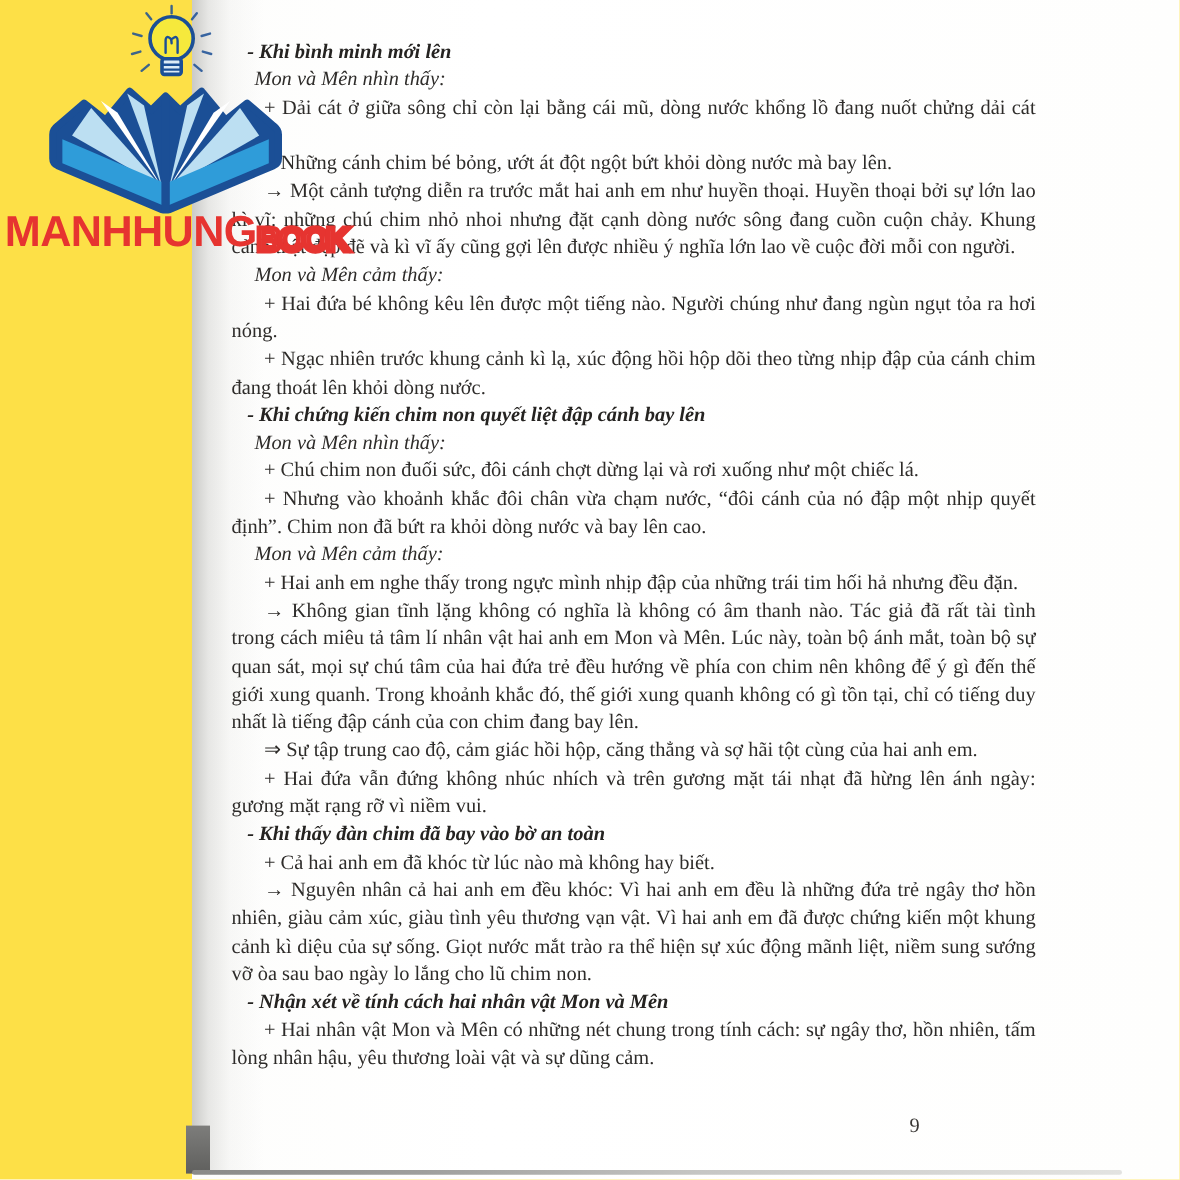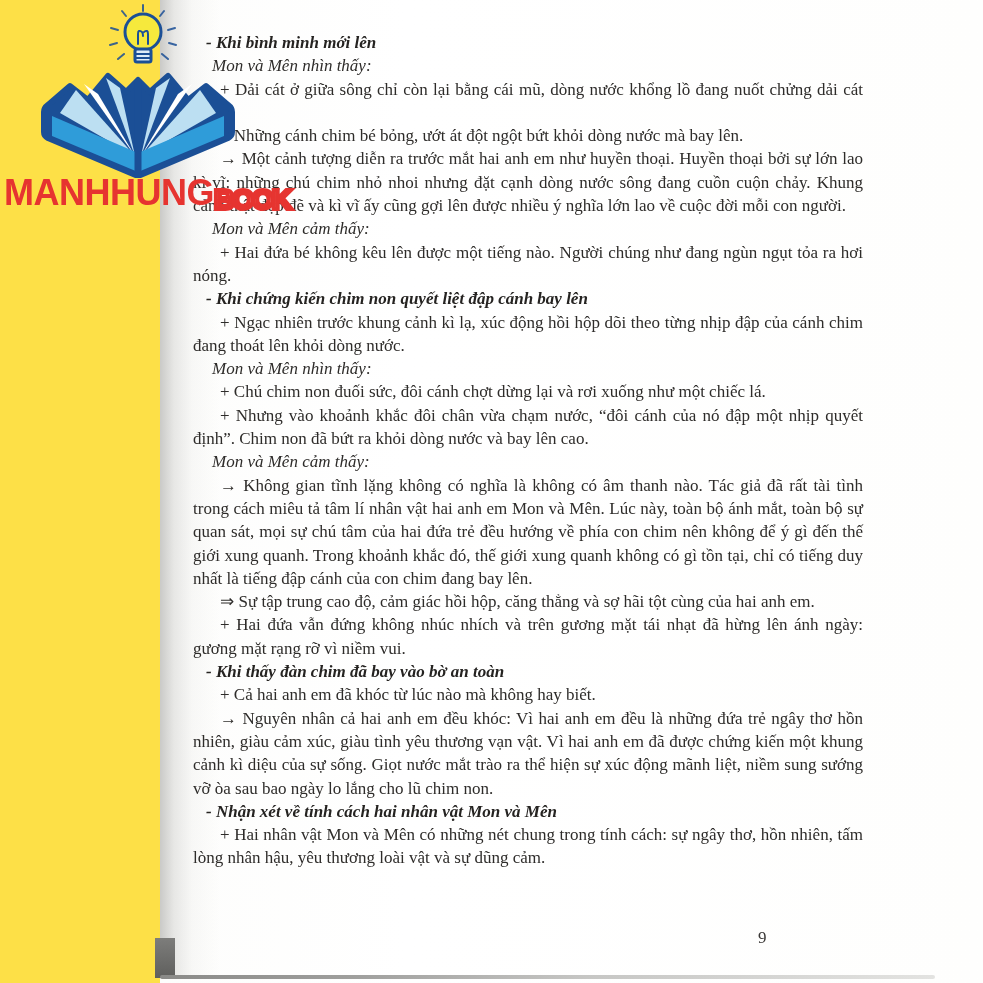--- a/index.html
+++ b/index.html
@@ -62,26 +62,27 @@
   <div class="page-scan">
     <div class="left-shade"></div>
     <div class="text-column">
         <p class="line heading">- Khi bình minh mới lên</p>
         <p class="line label">Mon và Mên nhìn thấy:</p>
         <p class="line para">+ Dải cát ở giữa sông chỉ còn lại bằng cái mũ, dòng nước khổng lồ đang nuốt chửng dải cát ấy.</p>
         <p class="line para">+ Những cánh chim bé bỏng, ướt át đột ngột bứt khỏi dòng nước mà bay lên.</p>
         <p class="line para">→ Một cảnh tượng diễn ra trước mắt hai anh em như huyền thoại. Huyền thoại bởi sự lớn lao kì vĩ: những chú chim nhỏ nhoi nhưng đặt cạnh dòng nước sông đang cuồn cuộn chảy. Khung cảnh thật đẹp đẽ và kì vĩ ấy cũng gợi lên được nhiều ý nghĩa lớn lao về cuộc đời mỗi con người.</p>
         <p class="line label">Mon và Mên cảm thấy:</p>
         <p class="line para">+ Hai đứa bé không kêu lên được một tiếng nào. Người chúng như đang ngùn ngụt tỏa ra hơi nóng.</p>
+        <p class="line para">+ Ngạc nhiên trước khung cảnh kì lạ, xúc động hồi hộp dõi theo từng nhịp đập của cánh chim đang thoát lên khỏi dòng nước.</p>
         <p class="line heading">- Khi chứng kiến chim non quyết liệt đập cánh bay lên</p>
-        <p class="line para">+ Ngạc nhiên trước khung cảnh kì lạ, xúc động hồi hộp dõi theo từng nhịp đập của cánh chim đang thoát lên khỏi dòng nước.</p>
         <p class="line label">Mon và Mên nhìn thấy:</p>
         <p class="line para">+ Chú chim non đuối sức, đôi cánh chợt dừng lại và rơi xuống như một chiếc lá.</p>
         <p class="line para">+ Nhưng vào khoảnh khắc đôi chân vừa chạm nước, “đôi cánh của nó đập một nhịp quyết định”. Chim non đã bứt ra khỏi dòng nước và bay lên cao.</p>
         <p class="line label">Mon và Mên cảm thấy:</p>
+        <p class="line para">+ Hai anh em nghe thấy trong ngực mình nhịp đập của những trái tim hối hả nhưng đều đặn.</p>
         <p class="line para">→ Không gian tĩnh lặng không có nghĩa là không có âm thanh nào. Tác giả đã rất tài tình trong cách miêu tả tâm lí nhân vật hai anh em Mon và Mên. Lúc này, toàn bộ ánh mắt, toàn bộ sự quan sát, mọi sự chú tâm của hai đứa trẻ đều hướng về phía con chim nên không để ý gì đến thế giới xung quanh. Trong khoảnh khắc đó, thế giới xung quanh không có gì tồn tại, chỉ có tiếng duy nhất là tiếng đập cánh của con chim đang bay lên.</p>
         <p class="line para">⇒ Sự tập trung cao độ, cảm giác hồi hộp, căng thẳng và sợ hãi tột cùng của hai anh em.</p>
         <p class="line para">+ Hai đứa vẫn đứng không nhúc nhích và trên gương mặt tái nhạt đã hừng lên ánh ngày: gương mặt rạng rỡ vì niềm vui.</p>
         <p class="line heading">- Khi thấy đàn chim đã bay vào bờ an toàn</p>
         <p class="line para">+ Cả hai anh em đã khóc từ lúc nào mà không hay biết.</p>
         <p class="line para">→ Nguyên nhân cả hai anh em đều khóc: Vì hai anh em đều là những đứa trẻ ngây thơ hồn nhiên, giàu cảm xúc, giàu tình yêu thương vạn vật. Vì hai anh em đã được chứng kiến một khung cảnh kì diệu của sự sống. Giọt nước mắt trào ra thể hiện sự xúc động mãnh liệt, niềm sung sướng vỡ òa sau bao ngày lo lắng cho lũ chim non.</p>
         <p class="line heading">- Nhận xét về tính cách hai nhân vật Mon và Mên</p>
         <p class="line para">+ Hai nhân vật Mon và Mên có những nét chung trong tính cách: sự ngây thơ, hồn nhiên, tấm lòng nhân hậu, yêu thương loài vật và sự dũng cảm.</p>
       </div>
     <div class="page-number">9</div>

